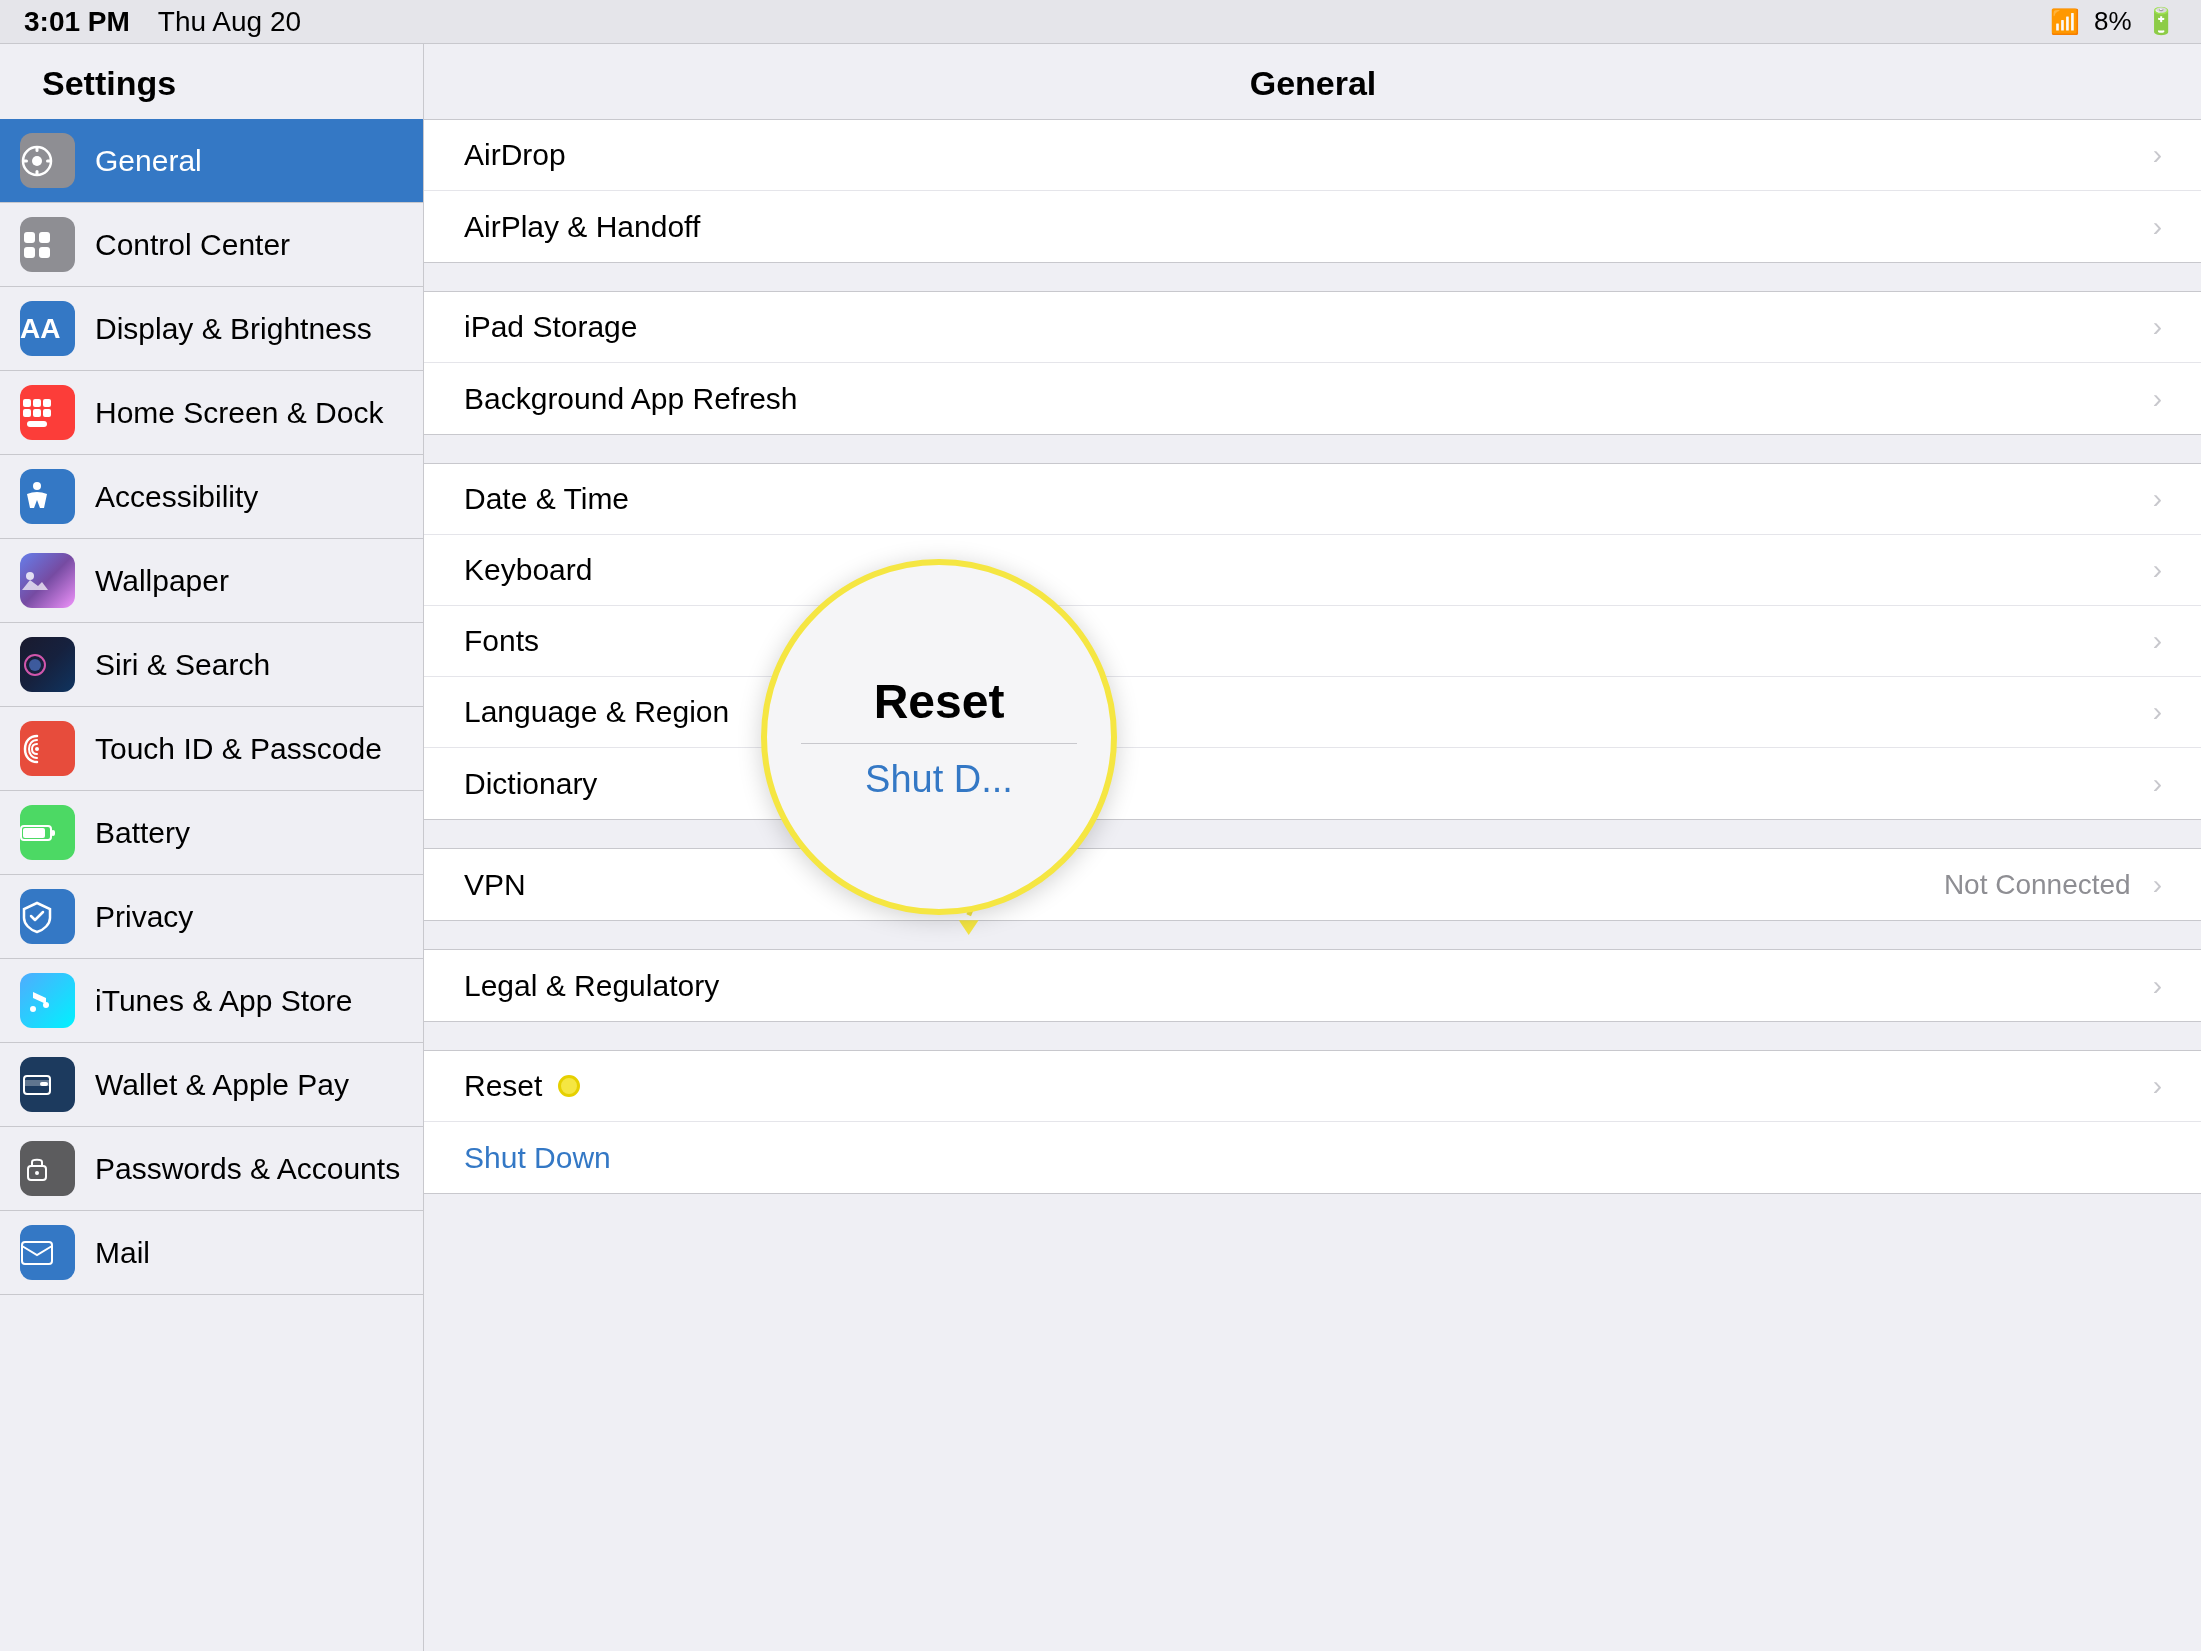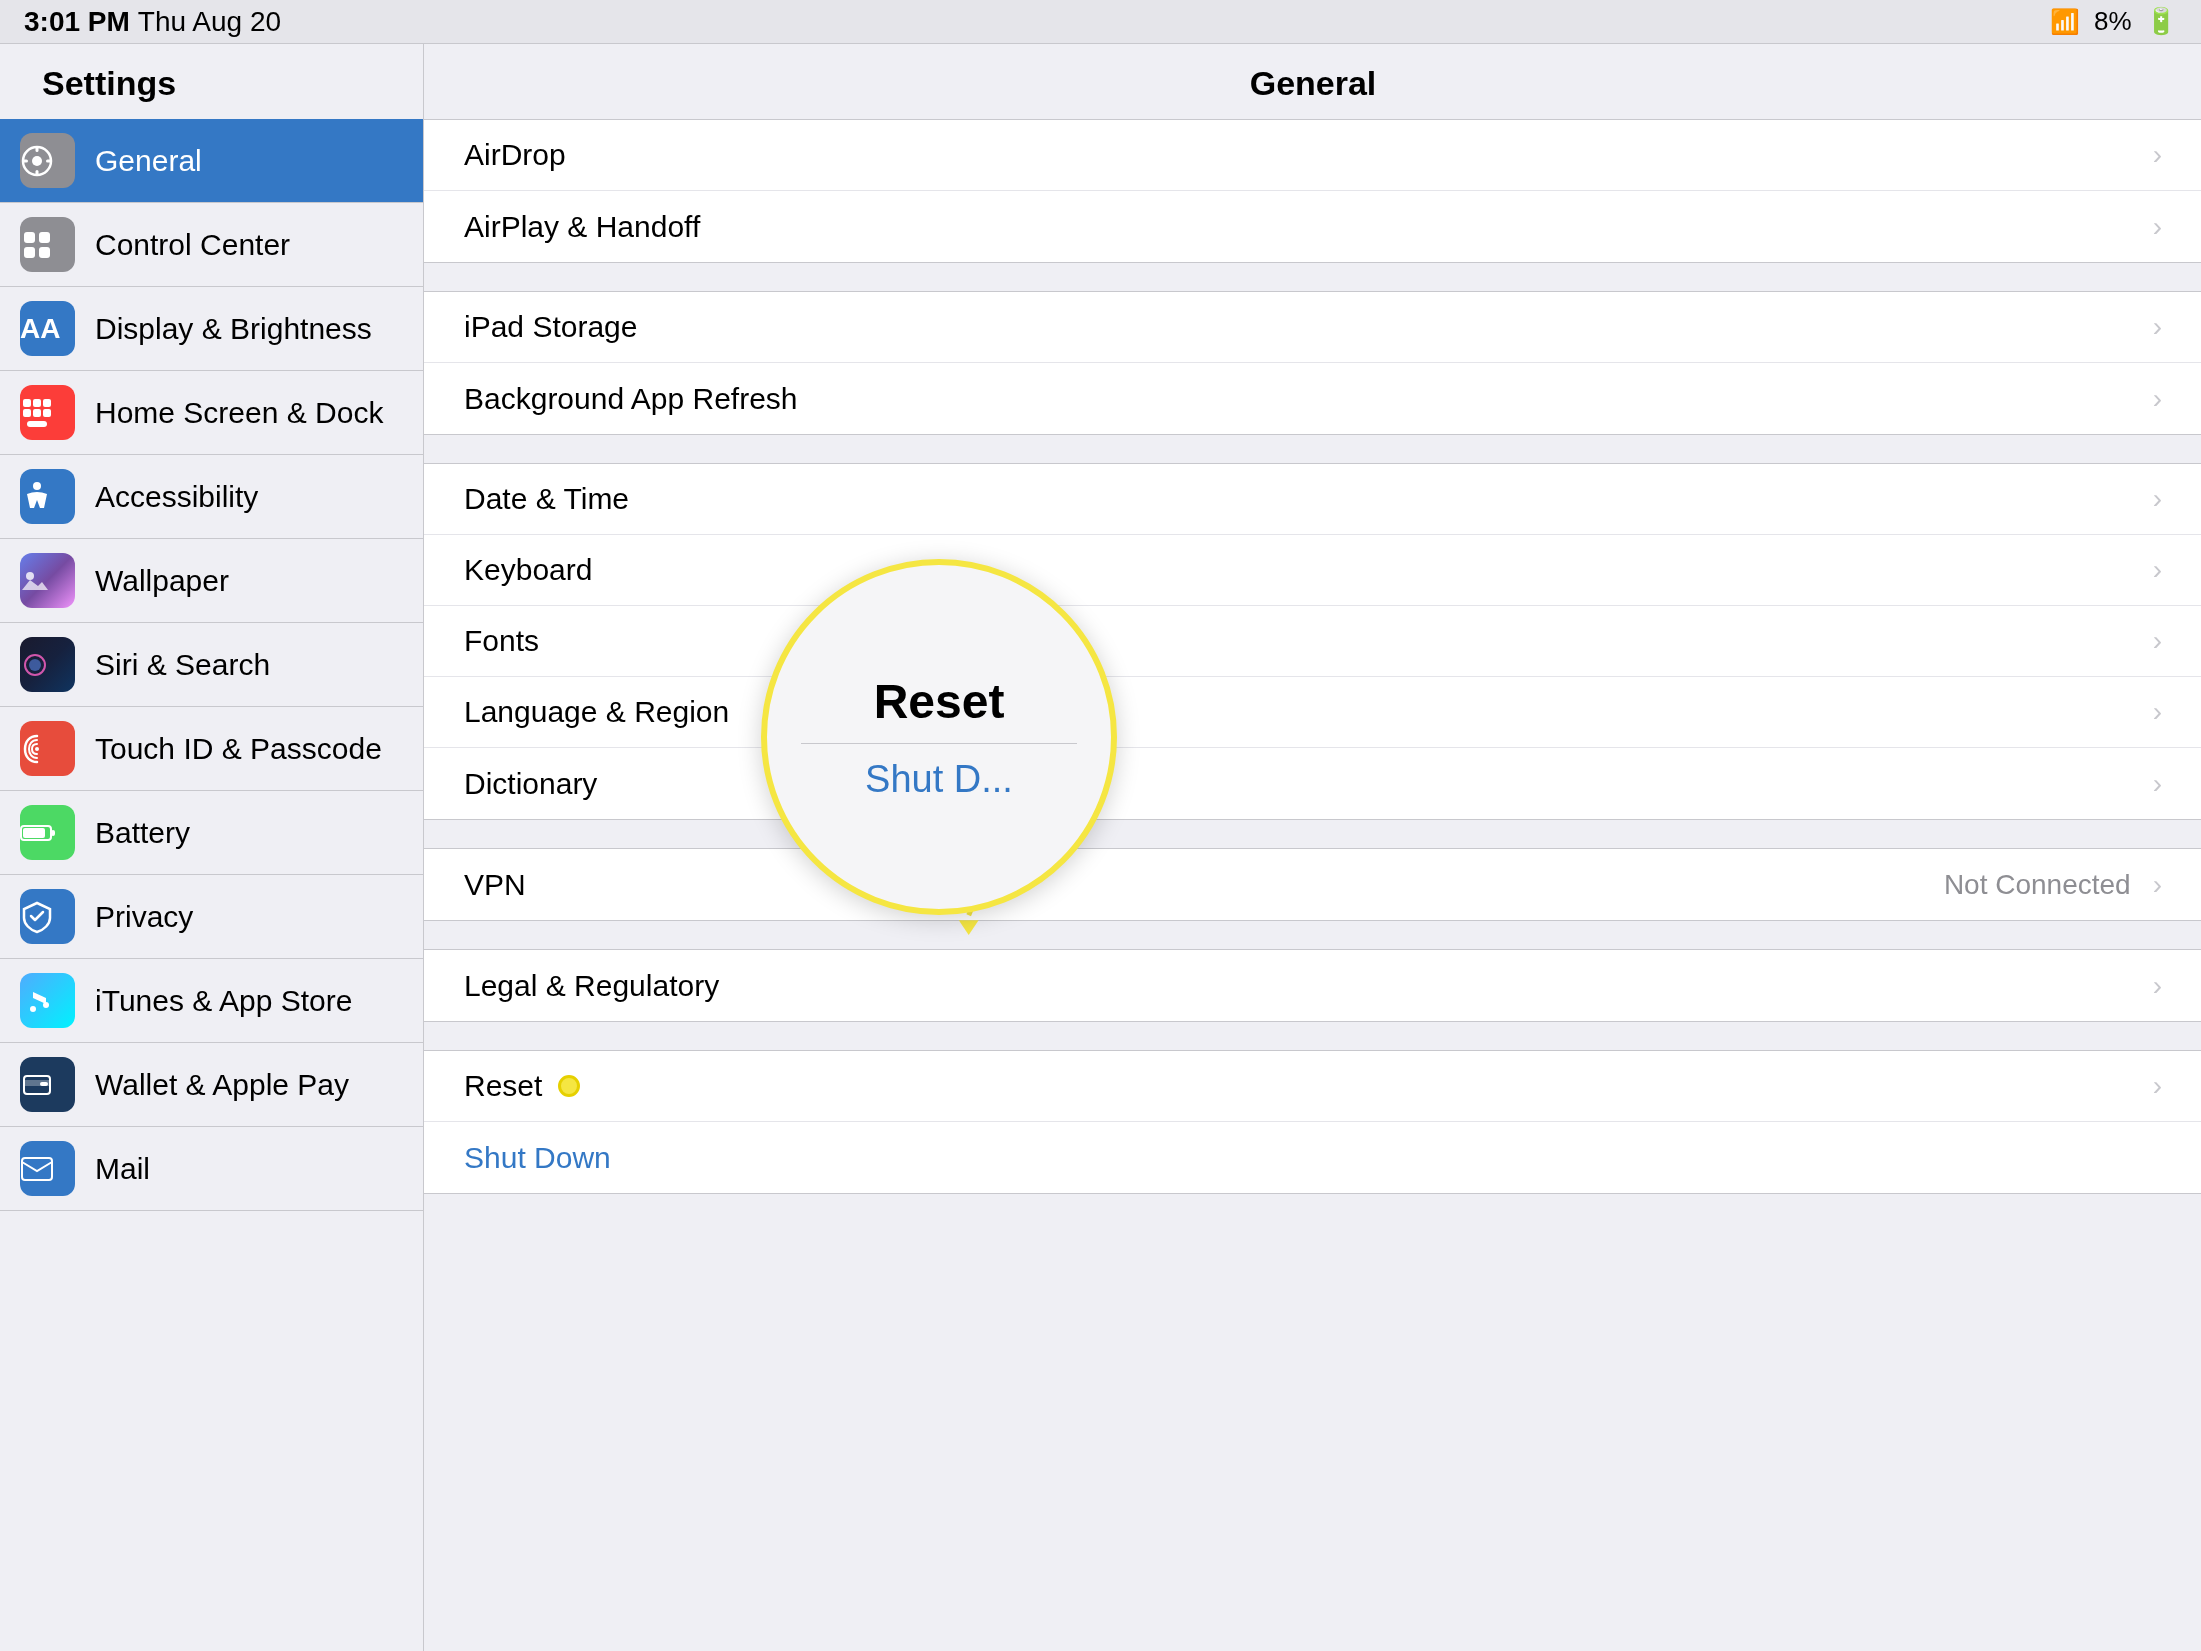--- a/index.html
+++ b/index.html
@@ -30,21 +30,21 @@
       font-weight: 600;
       color: #000;
     }
     .status-bar-date {
       font-size: 28px;
       font-weight: 400;
       color: #000;
     }
     .status-bar-left {
       display: flex;
-      gap: 8px;
+      gap: 28px;
       align-items: center;
     }
     .status-bar-right {
       display: flex;
       align-items: center;
       gap: 14px;
     }
     .wifi-icon {
       font-size: 24px;
       color: #000;
@@ -400,20 +400,30 @@
       <div class="sidebar-icon icon-wallet">
         <svg width="34" height="34" viewBox="0 0 34 34" fill="none">
           <rect x="4" y="8" width="26" height="18" rx="3" fill="none" stroke="white" stroke-width="2"></rect>
           <rect x="4" y="12" width="26" height="6" fill="white" opacity="0.3"></rect>
           <rect x="20" y="14" width="8" height="4" rx="2" fill="white"></rect>
         </svg>
       </div>
       <span class="sidebar-item-label">Wallet &amp; Apple Pay</span>
     </div>
 
+    <div class="sidebar-item">
+      <div class="sidebar-icon icon-passwords">
+        <svg width="34" height="34" viewBox="0 0 34 34" fill="none">
+          <rect x="8" y="14" width="18" height="14" rx="3" fill="none" stroke="white" stroke-width="2"></rect>
+          <path d="M12 14 L12 10 C12 7 22 7 22 10 L22 14" stroke="white" stroke-width="2" fill="none"></path>
+          <circle cx="17" cy="21" r="2" fill="white"></circle>
+        </svg>
+      </div>
+      <span class="sidebar-item-label">Passwords &amp; Accounts</span>
+    </div>
 
     <div class="sidebar-item">
       <div class="sidebar-icon" style="background: #3478c5;">
         <svg width="34" height="26" viewBox="0 0 34 26" fill="none">
           <rect x="2" y="2" width="30" height="22" rx="3" fill="none" stroke="white" stroke-width="2"></rect>
           <path d="M2 6 L17 15 L32 6" stroke="white" stroke-width="2" fill="none"></path>
         </svg>
       </div>
       <span class="sidebar-item-label">Mail</span>
     </div>

